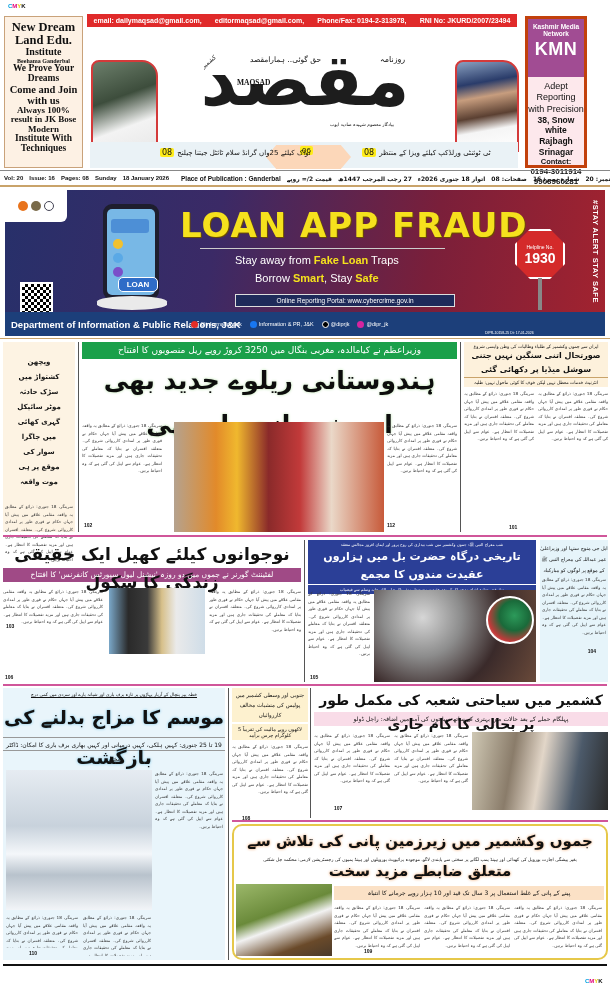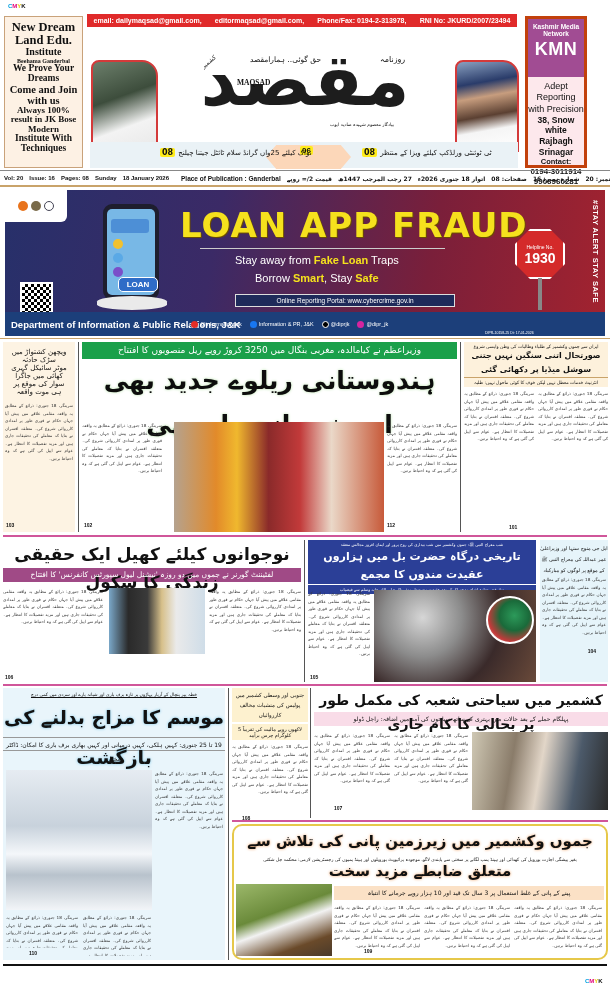--- a/index.html
+++ b/index.html
@@ -23,21 +23,21 @@
   .logo-big{left:190px;top:40px;width:230px;height:80px;font-size:72px;font-weight:bold;color:#1d1d1d;text-align:center;line-height:80px}
   .logo-roman{left:237px;top:78px;font-family:"Liberation Serif",serif;font-weight:bold;font-size:7.5px}
   .logo-tag1{left:250px;top:55px;font-size:7.5px}
   .logo-tag2{left:380px;top:55px;font-size:8px}
   .logo-kashmir{left:200px;top:58px;font-size:6px;transform:rotate(-40deg)}
   .logo-sub{left:330px;top:122px;font-size:4.5px}
   .strip{left:90px;top:142px;width:428px;height:26px;background:#eaf2f6}
   .strip-l{left:160px;top:148px;font-size:7px}
   .strip-r{left:362px;top:148px;font-size:7px}
   .hexbox{left:266px;top:145px;width:85px;height:24px;background:#fcd7b9;clip-path:polygon(12% 0,88% 0,100% 50%,88% 100%,12% 100%,0 50%)}
-  .yel{background:#ffec1a;font-weight:bold;font-size:8px;padding:0 2px;border-radius:2px;color:#111}
+  .yel{background:#ffec1a;font-weight:normal;font-size:8px;padding:0 2px;border-radius:2px;color:#111}
   .kmn{left:525px;top:16px;width:62px;height:152px;background:#fde8ec;border:3px solid #c2410c;text-align:center}
   .kmn-top{height:58px;background:#a14c93;color:#fff;position:relative}
   .kmn-arc{font-size:6.5px;font-weight:bold;padding-top:4px}
   .kmn-big{font-size:18px;font-weight:bold;letter-spacing:0.5px;padding-top:6px}
   .kmn .ln{font-size:8.5px;color:#111;line-height:1.25}
   .kmn .b{font-weight:bold}
   .datebar{left:0;top:170px;width:610px;height:17px;border-top:1px solid #888;border-bottom:2px solid #c9a36a;font-size:6px;font-weight:bold;
     display:flex;align-items:center;padding:0 4px;gap:6px;white-space:nowrap}
   .datebar .sp{flex:1}
   .datebar .pub{font-size:6.5px}
@@ -200,21 +200,21 @@
         <span class="dot" style="background:#d6249f"></span>
         <span>@dipr_jk</span>
       </span>
   </div>
   <div class="abs dipr">DIPR-10158-25   Dt: 17-01-2026</div>
 </div>
 
 <div class="abs" style="left:0;top:338px;width:610px;height:1px;background:#c9a36a"></div>
 
 <div class="abs" style="left:3px;top:342px;width:72px;height:190px;background:#fdf3e3">
-  <div class="headline" style="font-size:7px;font-weight:normal;line-height:8px;padding:6px">
+  <div class="headline" style="font-size:7px;font-weight:bold;line-height:15px;padding:13px">
     <div>ویچھن کشتواڑ میں سڑک حادثہ</div>
     <div>موٹر سائیکل گہری کھائی میں جاگرا</div>
     <div>سوار کی موقع پر ہی موت واقعہ</div>
   </div>
   <div class="col-text" style="height:120px;padding:0 2px">سرینگر، 18 جنوری: ذرائع کے مطابق یہ واقعہ مقامی علاقے میں پیش آیا جہاں حکام نے فوری طور پر امدادی کارروائی شروع کی۔ متعلقہ افسران نے بتایا کہ معاملے کی تحقیقات جاری ہیں اور مزید تفصیلات کا انتظار ہے۔ عوام سے اپیل کی گئی ہے کہ وہ احتیاط برتیں۔</div>
   <div class="ref" style="padding-left:3px">103</div>
 </div>
 <div class="abs vline" style="left:78px;top:342px;height:190px"></div>
 
 <div class="abs" style="left:82px;top:342px;width:375px;height:152px">

